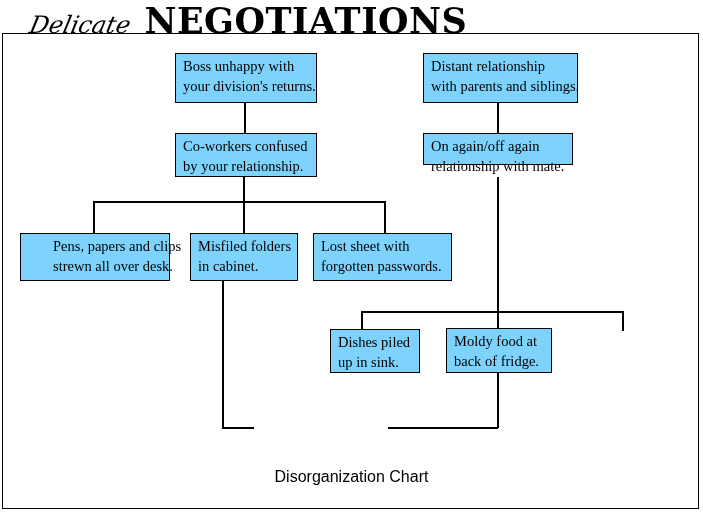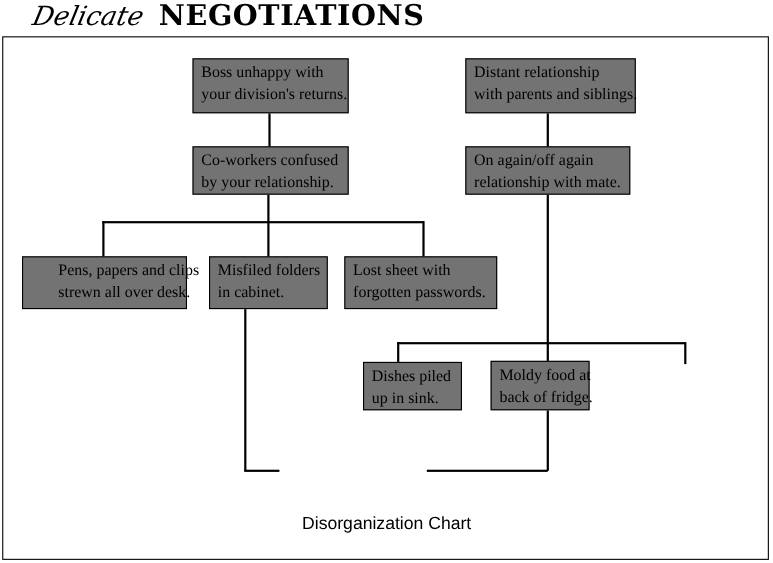--- a/index.html
+++ b/index.html
@@ -25,21 +25,21 @@
   .title-script {
     font-family: "DejaVu Serif", serif;
     font-style: italic;
     font-size: 24px;
     transform: skewX(-12deg);
     display: inline-block;
   }
   .title-main {
     font-family: "DejaVu Serif", serif;
     font-weight: bold;
-    font-size: 26px;
+    font-size: 35px;
     letter-spacing: 0.5px;
   }
   
   .frame {
     position: absolute;
     left: 2px;
     top: 33px;
     width: 697px;
     height: 476px;
     border: 1.5px solid #000000;
@@ -60,36 +60,36 @@
   .l-v-socks       { left: 622px; top: 311px; width: 1.5px; height: 20px; }
   .l-v-misfiled    { left: 222px; top: 281px; width: 1.5px; height: 147px; }
   .l-h-email-left  { left: 222px; top: 427px; width: 32px;  height: 1.5px; }
   .l-v-moldy       { left: 497px; top: 373px; width: 1.5px; height: 55px; }
   .l-h-email-right { left: 388px; top: 427px; width: 110px; height: 1.5px; }
   
   .node {
     position: absolute;
     border: 1.5px solid #000000;
     box-sizing: border-box;
-    background: #737373;
+    background: #7dd3fc;
     padding: 3px 7px;
     font-size: 14.5px;
     line-height: 19.5px;
     white-space: pre;
     z-index: 2;
   }
   .n-boss      { left: 175px; top: 53px;  width: 142px; height: 50px; }
   .n-distant   { left: 423px; top: 53px;  width: 155px; height: 50px; }
   .n-coworkers { left: 175px; top: 133px; width: 142px; height: 44px; }
-  .n-onagain   { left: 423px; top: 133px; width: 150px; height: 44px; }
+  .n-onagain   { left: 423px; top: 133px; width: 150px; height: 32px; }
   .n-pens      { left: 20px;  top: 233px; width: 150px; height: 48px; padding-left: 32px; }
   .n-misfiled  { left: 190px; top: 233px; width: 108px; height: 48px; }
   .n-lostsheet { left: 313px; top: 233px; width: 139px; height: 48px; }
   .n-dishes    { left: 330px; top: 329px; width: 90px;  height: 44px; }
-  .n-moldy     { left: 446px; top: 328px; width: 90px; height: 45px; font-family: Liberation Serif, serif; }
+  .n-moldy     { left: 446px; top: 328px; width: 106px; height: 45px; font-family: Liberation Serif, serif; }
   .n-socks     { left: 565px; top: 330px; width: 111px; height: 45px; }
   .n-email     { left: 253px; top: 398px; width: 136px; height: 45px; }
   
   .caption {
     position: absolute;
     left: 0;
     top: 468px;
     width: 100%;
     text-align: center;
     font-family: "Liberation Sans", sans-serif;

